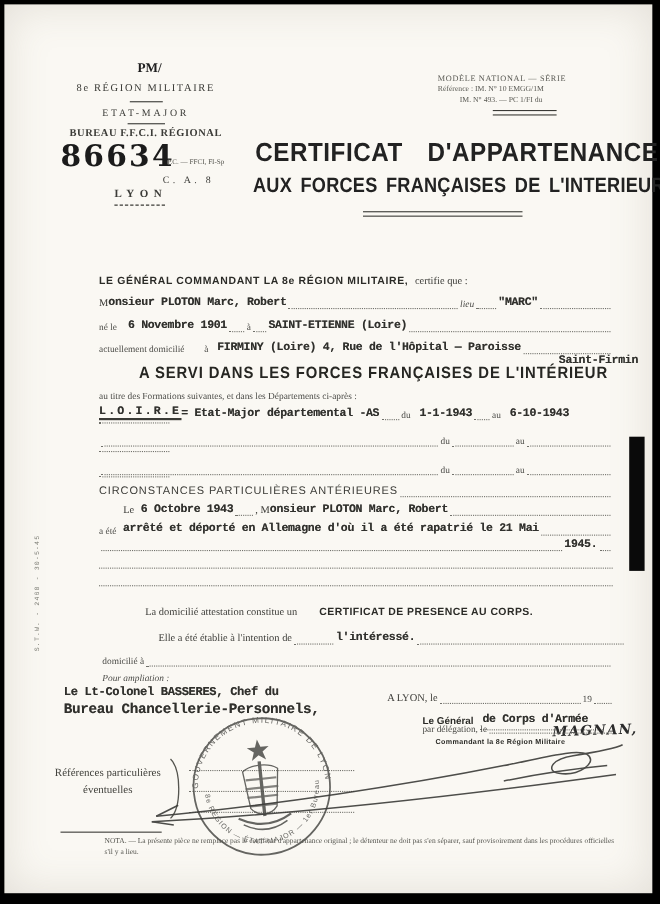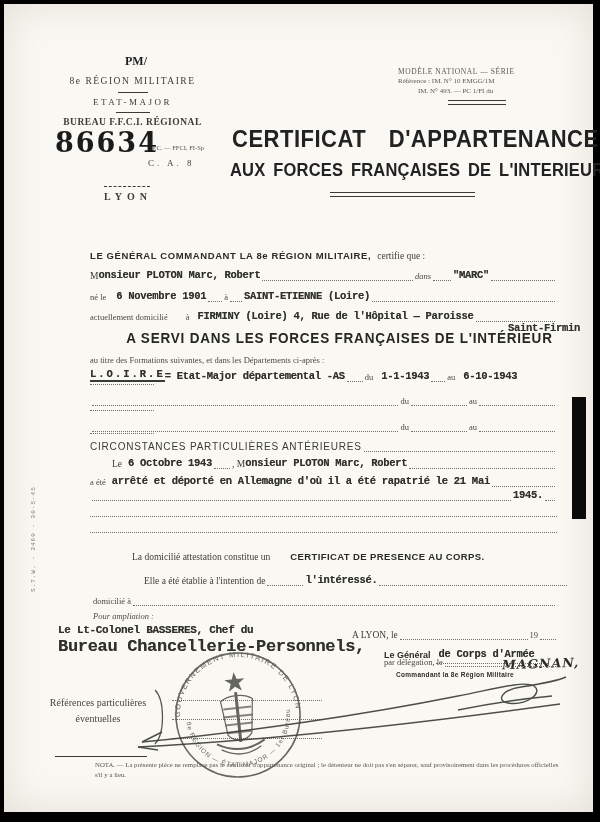--- a/index.html
+++ b/index.html
@@ -44,42 +44,42 @@
 
   <div class="abs hdr-left" style="left:96px;top:54px;width:80px;font-weight:bold;font-size:12px;">PM/</div>
   <div class="abs hdr-left" style="left:30px;top:76px;width:205px;font-size:9.5px;letter-spacing:1.5px;color:#3c3c38;">8e RÉGION MILITAIRE</div>
   <div class="rule" style="left:118px;top:92px;width:30px;"></div>
   <div class="abs hdr-left" style="left:30px;top:97px;width:205px;font-size:9px;letter-spacing:2.5px;color:#3c3c38;">ETAT-MAJOR</div>
   <div class="rule" style="left:116px;top:112px;width:34px;"></div>
   <div class="abs hdr-left" style="left:20px;top:117px;width:225px;font-size:9.5px;letter-spacing:.5px;font-weight:bold;color:#3c3c38;">BUREAU F.F.C.I. RÉGIONAL</div>
   <div class="abs" style="left:55px;top:127px;font-family:'DejaVu Serif',serif;font-weight:bold;font-size:27px;letter-spacing:2px;color:#1b1b1b;">86634</div>
   <div class="abs" style="left:152px;top:144px;font-size:6.5px;color:#55554f;">P.C. — FFCI, FI-Sp</div>
   <div class="abs" style="left:148px;top:158px;font-size:9px;letter-spacing:3px;color:#3c3c38;">C. A. 8</div>
-  <div class="abs" style="left:104px;top:171px;font-size:10px;letter-spacing:5px;font-weight:bold;color:#3c3c38;margin-top:20px;">LYON</div>
+  <div class="abs" style="left:104px;top:171px;font-size:10px;letter-spacing:5px;font-weight:bold;color:#3c3c38;">LYON</div>
   <div class="rule" style="left:104px;top:186px;width:46px;border-top-style:dashed;"></div>
 
   <div class="abs" style="left:398px;top:67px;width:185px;font-size:7.5px;letter-spacing:.6px;color:#5a5a54;">MODÈLE NATIONAL — SÉRIE</div>
   <div class="abs" style="left:398px;top:77px;width:185px;font-size:7px;color:#5a5a54;">Référence : IM. N° 10 EMGG/1M</div>
   <div class="abs" style="left:418px;top:87px;width:165px;font-size:7px;color:#5a5a54;">IM. N° 493. — PC 1/FI du</div>
   <div class="dblrule" style="left:448px;top:100px;width:58px;"></div>
 
   <div class="abs title1" style="left:232px;top:126px;">CERTIFICAT D'APPARTENANCE</div>
   <div class="abs title2" style="left:230px;top:160px;">AUX FORCES FRANÇAISES DE L'INTERIEUR</div>
   <div class="dblrule" style="left:330px;top:192px;width:145px;"></div>
 
   <div class="row" style="left:90px;top:250px;width:467px;">
     <span class="boldsans" style="font-size:9.5px;letter-spacing:.6px;">LE GÉNÉRAL COMMANDANT LA 8e RÉGION MILITAIRE,</span>
     <span class="lab2" style="margin-left:6px;">certifie que :</span>
   </div>
 
   <div class="row" style="left:90px;top:269px;width:467px;">
     <span class="lab2">M</span>
     <span class="typed">onsieur PLOTON Marc, Robert</span>
     <span class="dots"></span>
-    <span class="lab labi">dans</span>
+    <span class="lab labi">lieu</span>
     <span class="dotfix" style="width:18px;"></span>
     <span class="typed">"MARC"</span>
     <span class="dotfix" style="width:64px;"></span>
   </div>
 
   <div class="row" style="left:90px;top:290px;width:467px;">
     <span class="lab">né le</span>
     <span class="typed" style="margin-left:10px;">6 Novembre 1901</span>
     <span class="dotfix" style="width:14px;"></span>
     <span class="lab">à</span>
@@ -166,21 +166,21 @@
     <span class="typed">l'intéressé.</span>
     <span class="dots"></span>
   </div>
   <div class="row" style="left:93px;top:594px;width:464px;">
     <span class="lab">domicilié à</span>
     <span class="dots"></span>
   </div>
   <div class="abs lab labi" style="left:93px;top:611px;">Pour ampliation :</div>
 
   <div class="abs typed" style="left:58px;top:624px;font-size:11px;">Le Lt-Colonel BASSERES, Chef du</div>
-  <div class="abs typed" style="left:58px;top:637px;font-size:17px;">Bureau Chancellerie-Personnels,</div>
+  <div class="abs typed" style="left:58px;top:637px;font-size:13px;">Bureau Chancellerie-Personnels,</div>
 
   <div class="row" style="left:352px;top:628px;width:206px;">
     <span class="lab2">A  LYON, le</span>
     <span class="dots"></span>
     <span class="lab">19</span>
     <span class="dotfix" style="width:16px;"></span>
   </div>
   <div class="row" style="left:384px;top:648px;">
     <span class="boldsans" style="font-size:9px;">Le Général</span>
     <span class="typed" style="margin-left:8px;">de Corps d'Armée</span>

